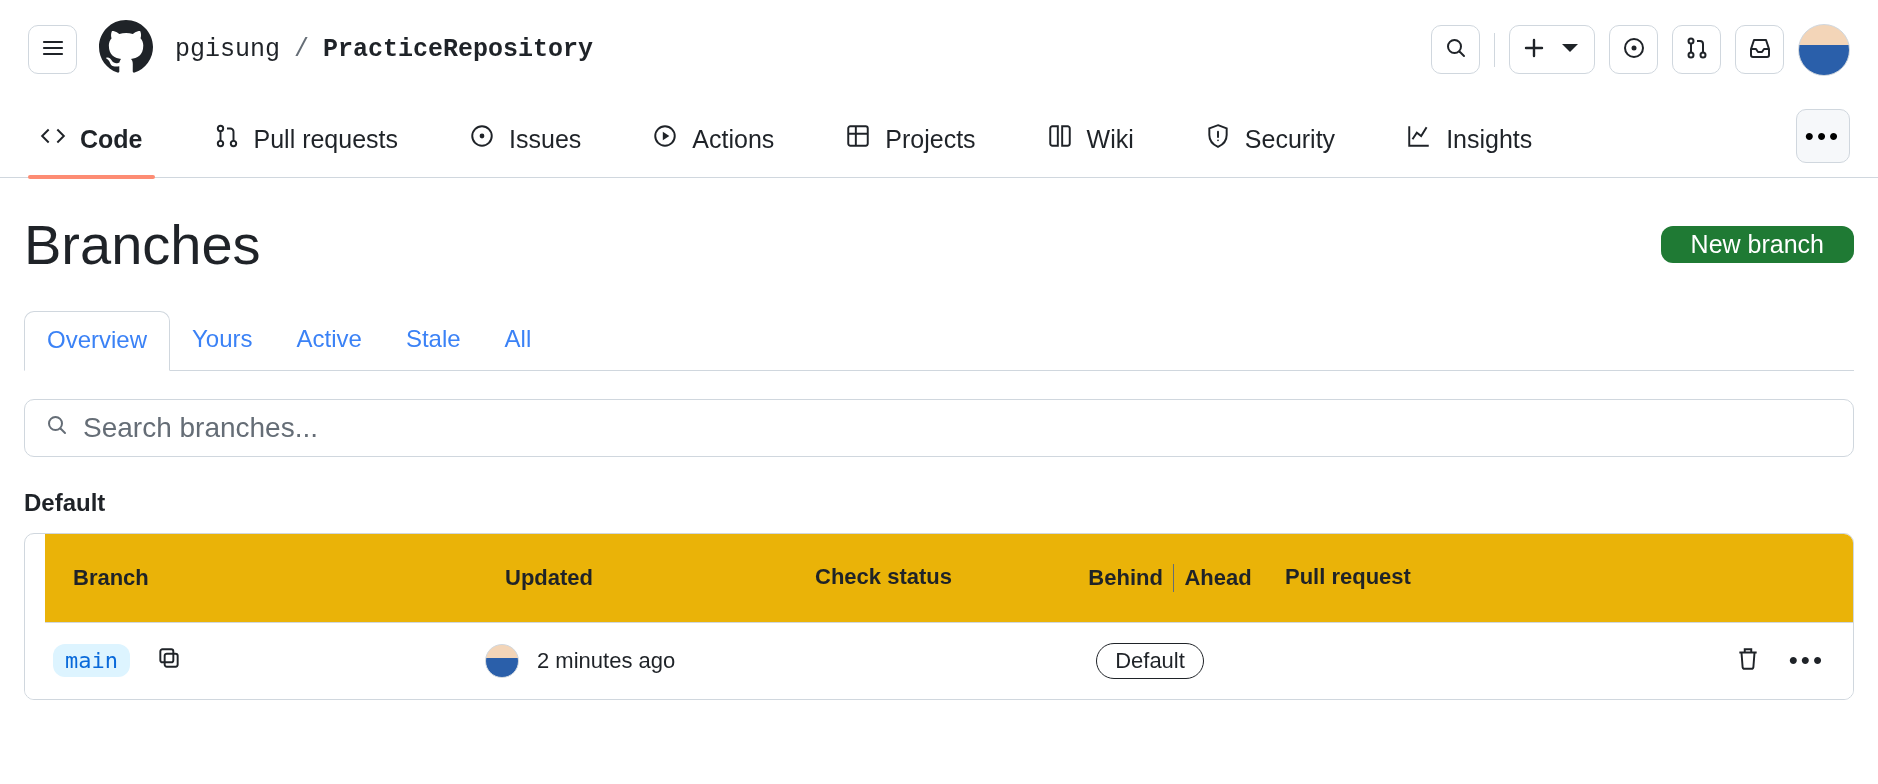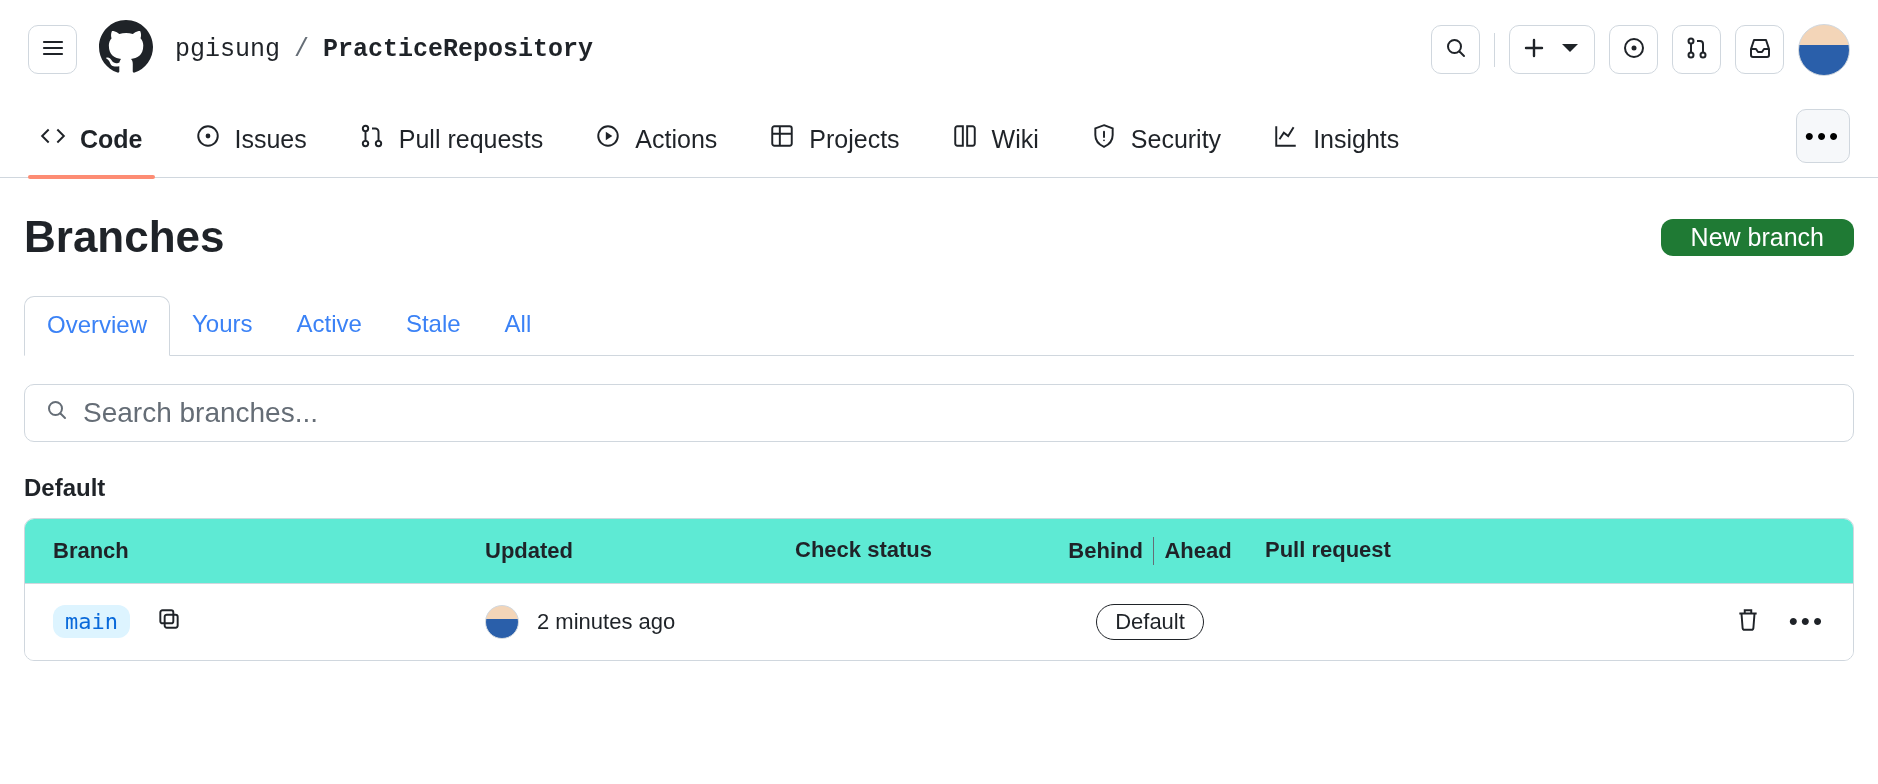--- a/index.html
+++ b/index.html
@@ -41,21 +41,21 @@
   .avatar {
     width: 52px; height: 52px; border-radius: 50%;
     border: 1.5px solid #d0d7de; overflow: hidden;
     background: linear-gradient(to bottom, #f3d5b8 40%, #2a5faa 40%);
     cursor: pointer;
   }
   
   .repo-nav {
     display: flex; align-items: center;
     padding: 20px 28px 0 34px;
-    gap: 40px;
+    gap: 59px;
     border-bottom: 1.5px solid #d0d7de;
   }
   .repo-nav .tab {
     display: flex; align-items: center; gap: 14px;
     padding: 14px 6px 22px 6px;
     font-size: 25px;
     color: #1f2328;
     cursor: pointer;
     position: relative;
   }
@@ -72,21 +72,21 @@
     border: 1.5px solid #d0d7de;
     border-radius: 10px;
     background: #f6f8fa;
     display: flex; align-items: center; justify-content: center;
     margin-bottom: 14px;
     cursor: pointer;
   }
   
   .main { padding: 34px 24px; }
   .title-row { display: flex; align-items: center; }
-  .title-row h1 { font-size: 44px; font-weight: 700; flex: 1; }
+  .title-row h1 { font-size: 56px; font-weight: 400; flex: 1; }
   .new-branch-btn {
     background: #1f7a34;
     color: #fff;
     font-size: 25px; font-weight: 500;
     border: none;
     border-radius: 12px;
     padding: 4px 30px;
     cursor: pointer;
   }
   .sub-tabs {
@@ -126,23 +126,24 @@
   .section-label { font-size: 24px; font-weight: 600; margin-top: 32px; }
   
   .branches-table {
     margin-top: 16px;
     border: 1.5px solid #d0d7de;
     border-radius: 10px;
     overflow: hidden;
   }
   .branches-table .thead {
     display: flex;
-    background: #5eead4;
+    background: #eab308;
     border-bottom: 1.5px solid #d0d7de;
-    padding: 18px 0;
+    padding: 30px 0;
+    margin-left: 20px;
   }
   .branches-table .col { font-size: 22px; font-weight: 600; }
   .branches-table .row {
     display: flex; align-items: center;
     padding: 20px 0;
     background: #fff;
   }
   .c-branch { width: 460px; padding-left: 28px; display: flex; align-items: center; gap: 26px; }
   .c-updated { width: 310px; display: flex; align-items: center; gap: 18px; }
   .c-check { width: 240px; }
@@ -253,33 +254,33 @@
 
 <div class="repo-nav">
   <div class="tab active">
     <span><svg viewBox="0 0 24 24">
           <path d="M8 6l-6 6 6 6M16 6l6 6-6 6"></path>
         </svg></span>
     <span>Code</span>
   </div>
   <div class="tab">
     <span><svg viewBox="0 0 24 24">
-          <circle cx="12" cy="12" r="9"></circle>
-          <circle cx="12" cy="12" r="2.2" fill="#1f2328" stroke="none"></circle>
-        </svg></span>
-    <span>Issues</span>
-  </div>
-  <div class="tab">
-    <span><svg viewBox="0 0 24 24">
           <circle cx="6" cy="5" r="2.5"></circle>
           <circle cx="6" cy="19" r="2.5"></circle>
           <circle cx="18" cy="19" r="2.5"></circle>
           <path d="M6 7.5v9M12 5h3a3 3 0 013 3v8.5"></path>
         </svg></span>
     <span>Pull requests</span>
+  </div>
+  <div class="tab">
+    <span><svg viewBox="0 0 24 24">
+          <circle cx="12" cy="12" r="9"></circle>
+          <circle cx="12" cy="12" r="2.2" fill="#1f2328" stroke="none"></circle>
+        </svg></span>
+    <span>Issues</span>
   </div>
   <div class="tab">
     <span><svg viewBox="0 0 24 24">
           <circle cx="12" cy="12" r="9"></circle>
           <path d="M10 8l6 4-6 4z" fill="#1f2328" stroke="none"></path>
         </svg></span>
     <span>Actions</span>
   </div>
   <div class="tab">
     <span><svg viewBox="0 0 24 24">

